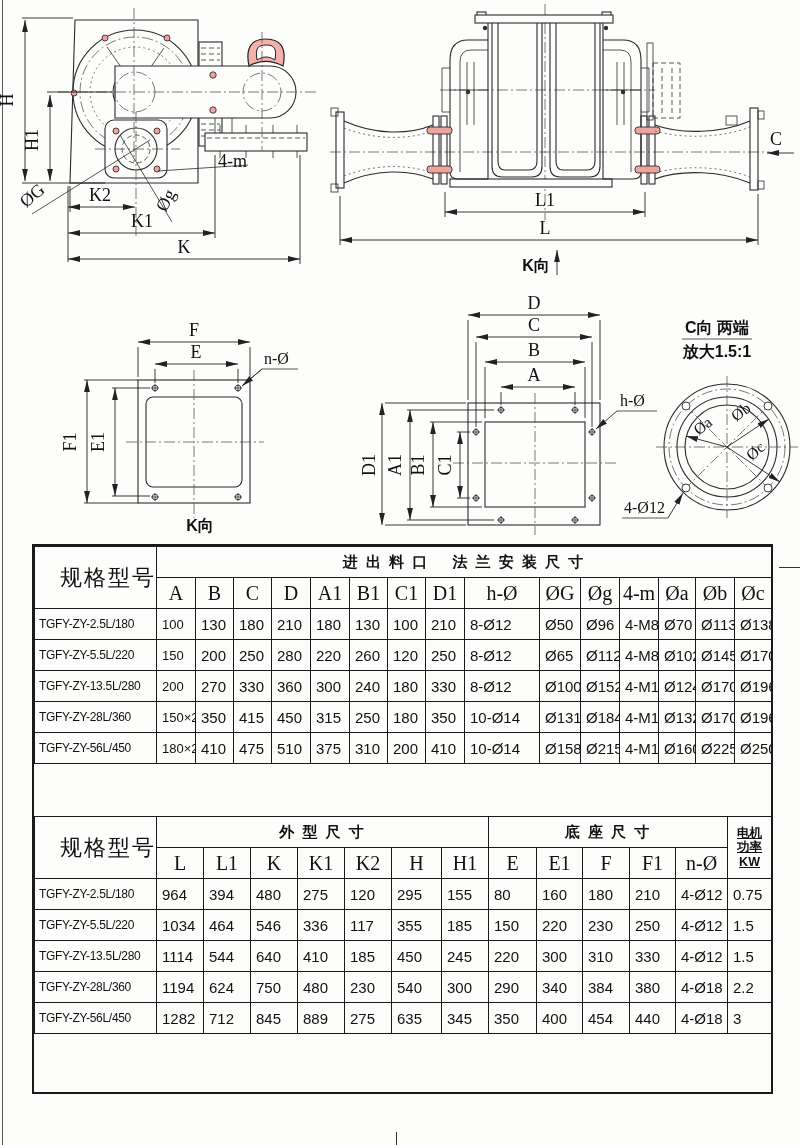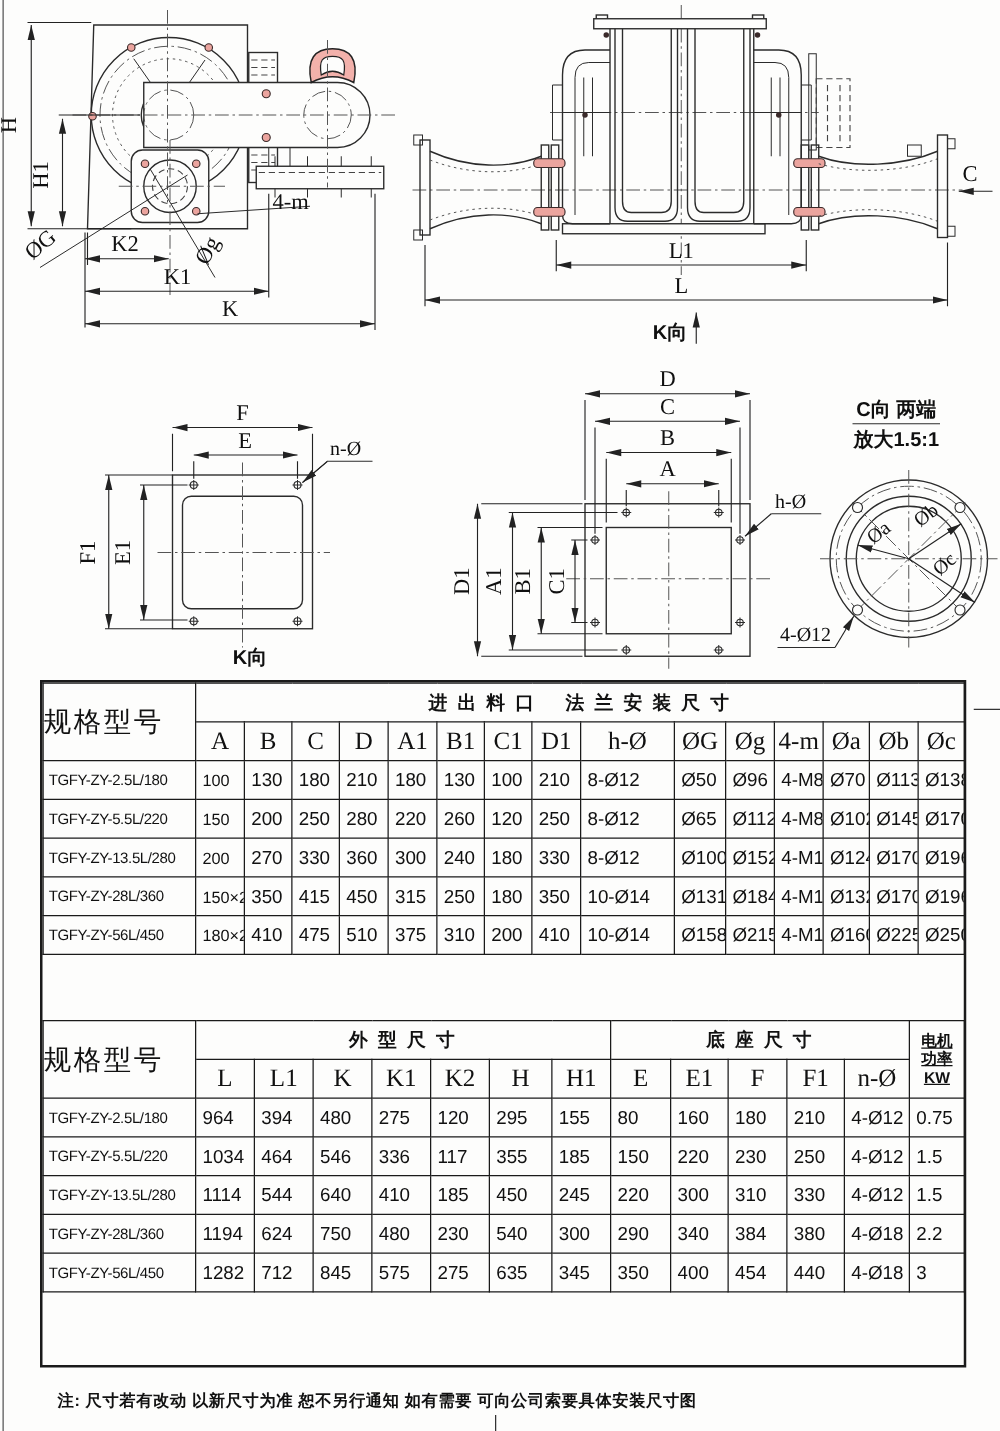--- a/index.html
+++ b/index.html
@@ -26,21 +26,21 @@
   
   .frame{position:absolute;left:32px;top:544px;width:741px;height:550px;border:2px solid #1a1a1a;
          box-sizing:border-box;background:#fdfdfc;}
   .sheet-title{height:56px;line-height:56px;text-align:center;border-bottom:2px solid #1a1a1a;
          font-family:"Liberation Serif",serif;font-size:29px;letter-spacing:2px;font-weight:bold;}
   table{border-collapse:collapse;table-layout:fixed;width:737px;}
   td{border:1.5px solid #1a1a1a;padding:0 0 0 5px;font-size:15px;height:30px;
      overflow:hidden;white-space:nowrap;}
   .gh{font-weight:bold;text-align:center;font-size:15px;letter-spacing:2px;padding:0;}
   .letters td{font-family:"Liberation Serif",serif;font-size:20px;text-align:center;padding:0;height:30px;}
-  .modelh{font-size:22px;text-align:left;padding:0;letter-spacing:2px;}
+  .modelh{font-size:22px;text-align:right;padding:0;letter-spacing:2px;}
   .model{font-size:12px;padding-left:4px;letter-spacing:-0.3px;}
   .t1 tr.dr td:nth-child(2){font-size:13px;}
   .power{font-size:12.5px;font-weight:bold;text-align:center;white-space:pre-line;line-height:1.15;padding:0;text-decoration:underline;}
   .tgap{height:52px;}
   .note{position:absolute;left:46px;top:1112px;width:720px;font-size:13px;font-weight:bold;
         letter-spacing:0.5px;color:#111;}
 </style>
 </head>
 <body>
 
@@ -564,29 +564,28 @@
             <td>384</td>
             <td>380</td>
             <td>4-Ø18</td>
             <td>2.2</td>
           </tr>
       <tr class="dr">
             <td class="model">TGFY-ZY-56L/450</td>
             <td>1282</td>
             <td>712</td>
             <td>845</td>
-            <td>575</td>
+            <td>889</td>
             <td>275</td>
             <td>635</td>
             <td>345</td>
             <td>350</td>
             <td>400</td>
             <td>454</td>
             <td>440</td>
             <td>4-Ø18</td>
             <td>3</td>
           </tr>
     </tbody>
       </table>
   </div>
 
-  <div class="note">注: 尺寸若有改动 以新尺寸为准 恕不另行通知 如有需要 可向公司索要具体安装尺寸图</div>
 </div>
 
 </body></html>

